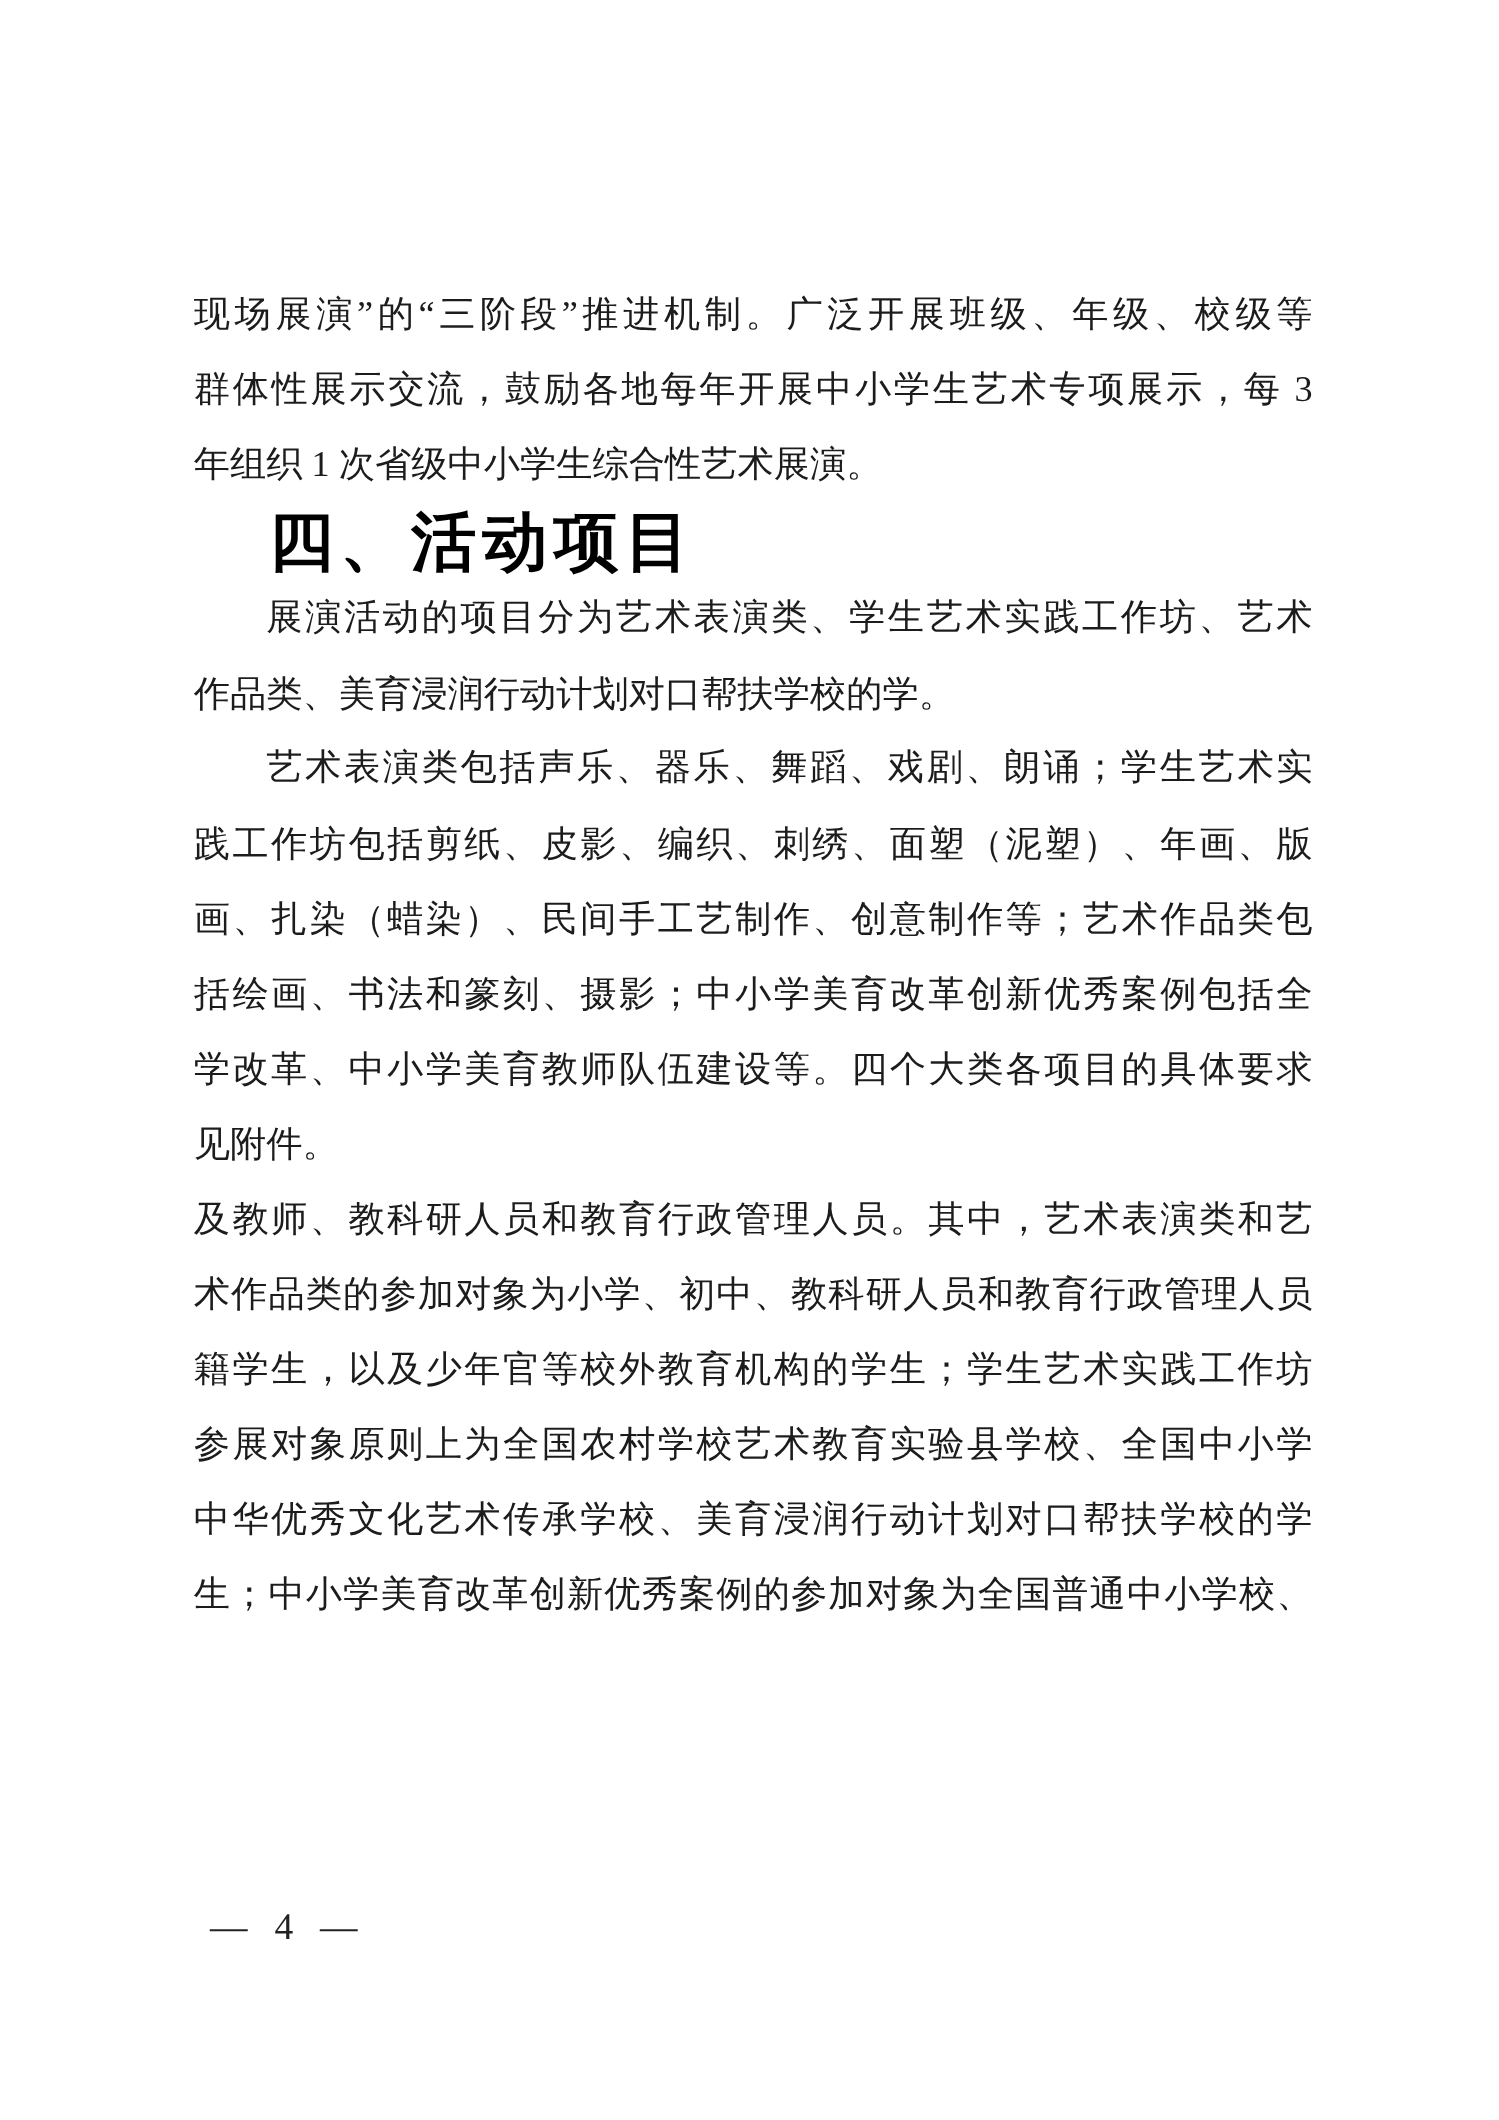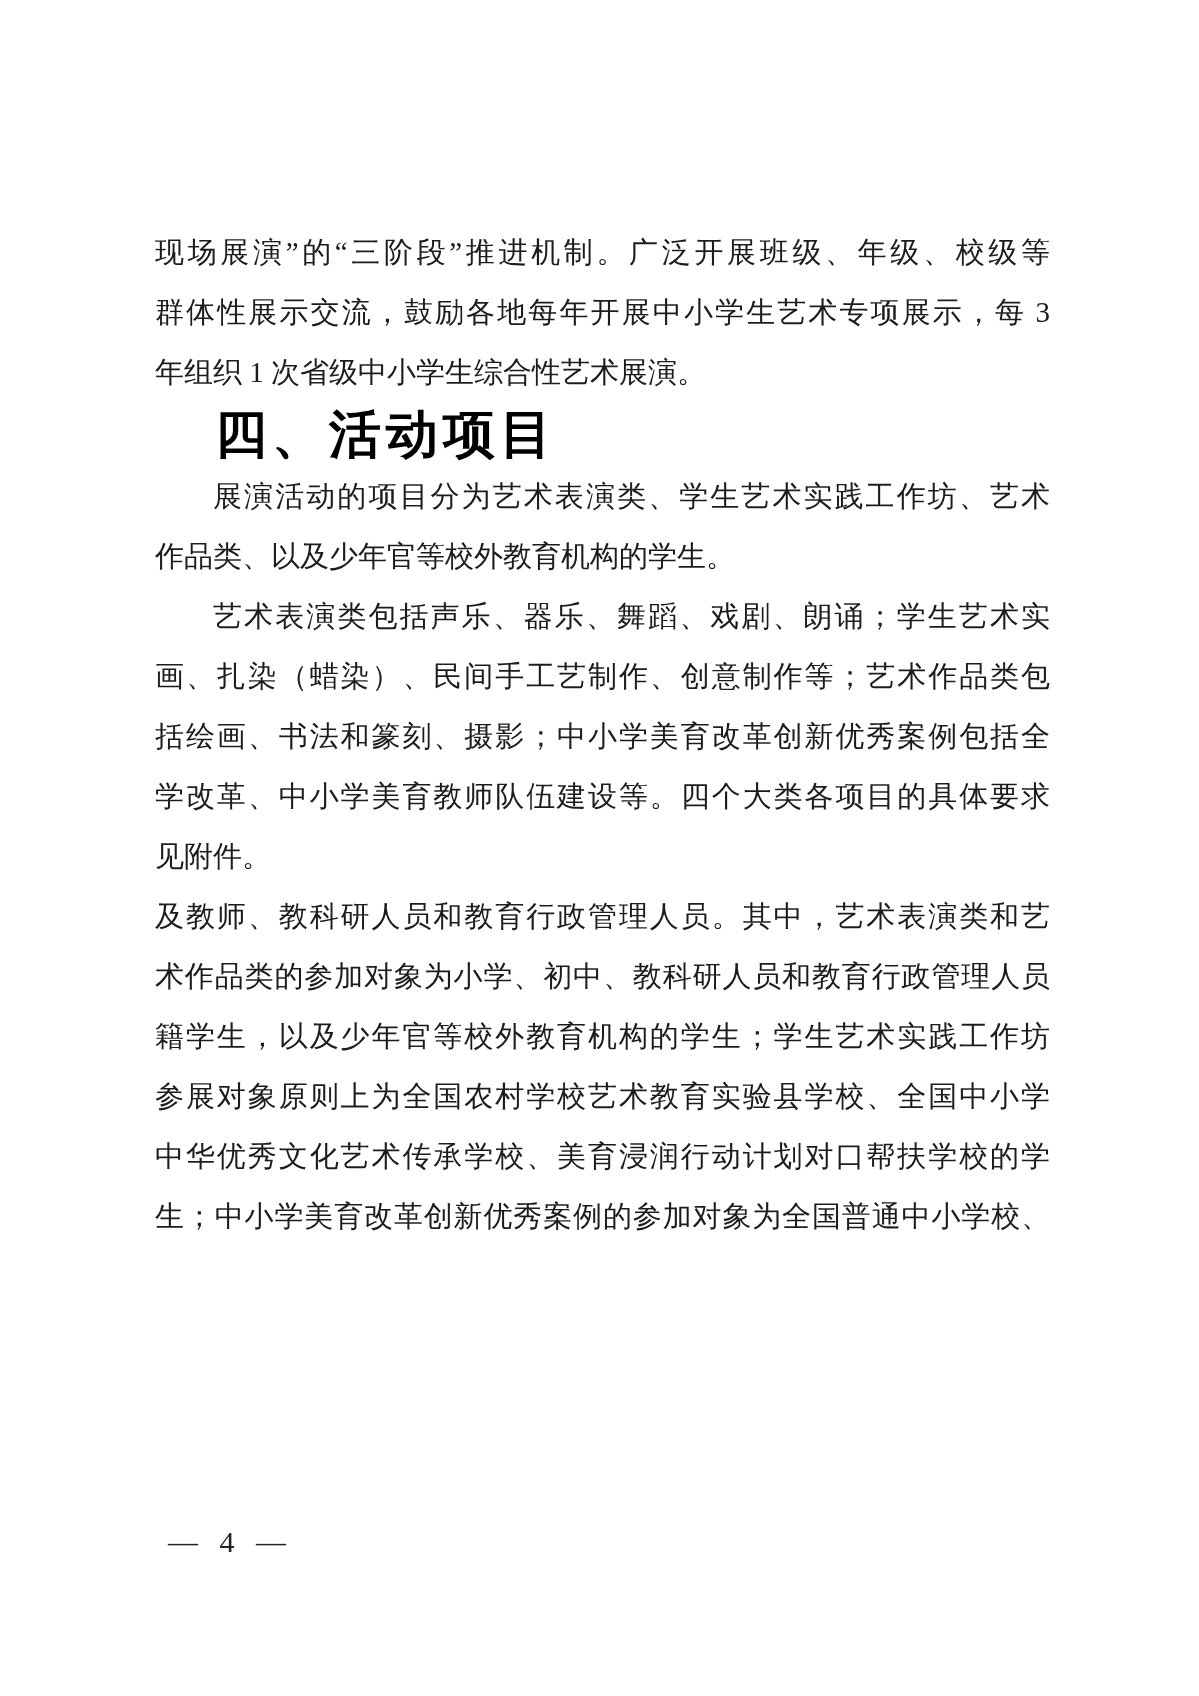--- a/index.html
+++ b/index.html
@@ -32,21 +32,21 @@
     text-align-last: justify;
     text-justify: inter-character;
     overflow: hidden;
   }
   
   .bl.last {
     text-align: left;
     text-align-last: left;
   }
   
-  .ind { padding-left: 58px; }
+  .ind { padding-left: 58px; font-family: Liberation Mono, monospace; }
   
   .hd {
     font-family: "Liberation Sans", "DejaVu Sans", sans-serif;
     font-weight: 700;
     font-size: 52px;
     height: 64px;
     line-height: 64px;
     letter-spacing: 5px;
     color: #000000;
     text-align: left;
@@ -67,22 +67,23 @@
 </head>
 <body>
 
 <div class="page">
   <div class="doc">
     <div class="bl">现场展演”的“三阶段”推进机制。广泛开展班级、年级、校级等</div>
     <div class="bl">群体性展示交流，鼓励各地每年开展中小学生艺术专项展示，每 3</div>
     <div class="bl last">年组织 1 次省级中小学生综合性艺术展演。</div>
     <div class="hd">四、活动项目</div>
     <div class="bl ind">展演活动的项目分为艺术表演类、学生艺术实践工作坊、艺术</div>
-    <div class="bl last">作品类、以及少年官等校外教育机构的学生。</div>
+    <div class="bl last">作品类、美育浸润行动计划对口帮扶学校的学。</div>
     <div class="bl ind">艺术表演类包括声乐、器乐、舞蹈、戏剧、朗诵；学生艺术实</div>
+    <div class="bl">践工作坊包括剪纸、皮影、编织、刺绣、面塑（泥塑）、年画、版</div>
     <div class="bl">画、扎染（蜡染）、民间手工艺制作、创意制作等；艺术作品类包</div>
     <div class="bl">括绘画、书法和篆刻、摄影；中小学美育改革创新优秀案例包括全</div>
     <div class="bl">学改革、中小学美育教师队伍建设等。四个大类各项目的具体要求</div>
     <div class="bl last">见附件。</div>
     <div class="bl">及教师、教科研人员和教育行政管理人员。其中，艺术表演类和艺</div>
     <div class="bl">术作品类的参加对象为小学、初中、教科研人员和教育行政管理人员</div>
     <div class="bl">籍学生，以及少年官等校外教育机构的学生；学生艺术实践工作坊</div>
     <div class="bl">参展对象原则上为全国农村学校艺术教育实验县学校、全国中小学</div>
     <div class="bl">中华优秀文化艺术传承学校、美育浸润行动计划对口帮扶学校的学</div>
     <div class="bl">生；中小学美育改革创新优秀案例的参加对象为全国普通中小学校、</div>

